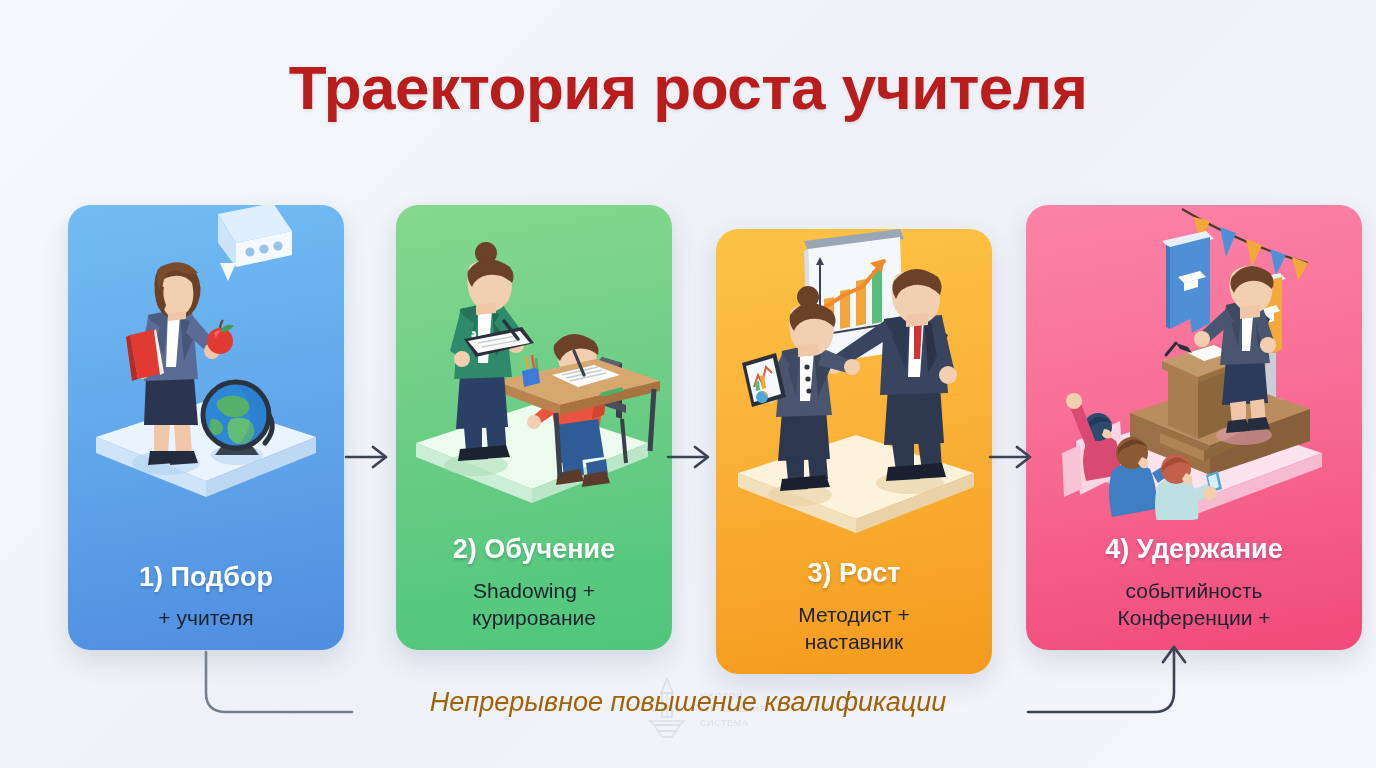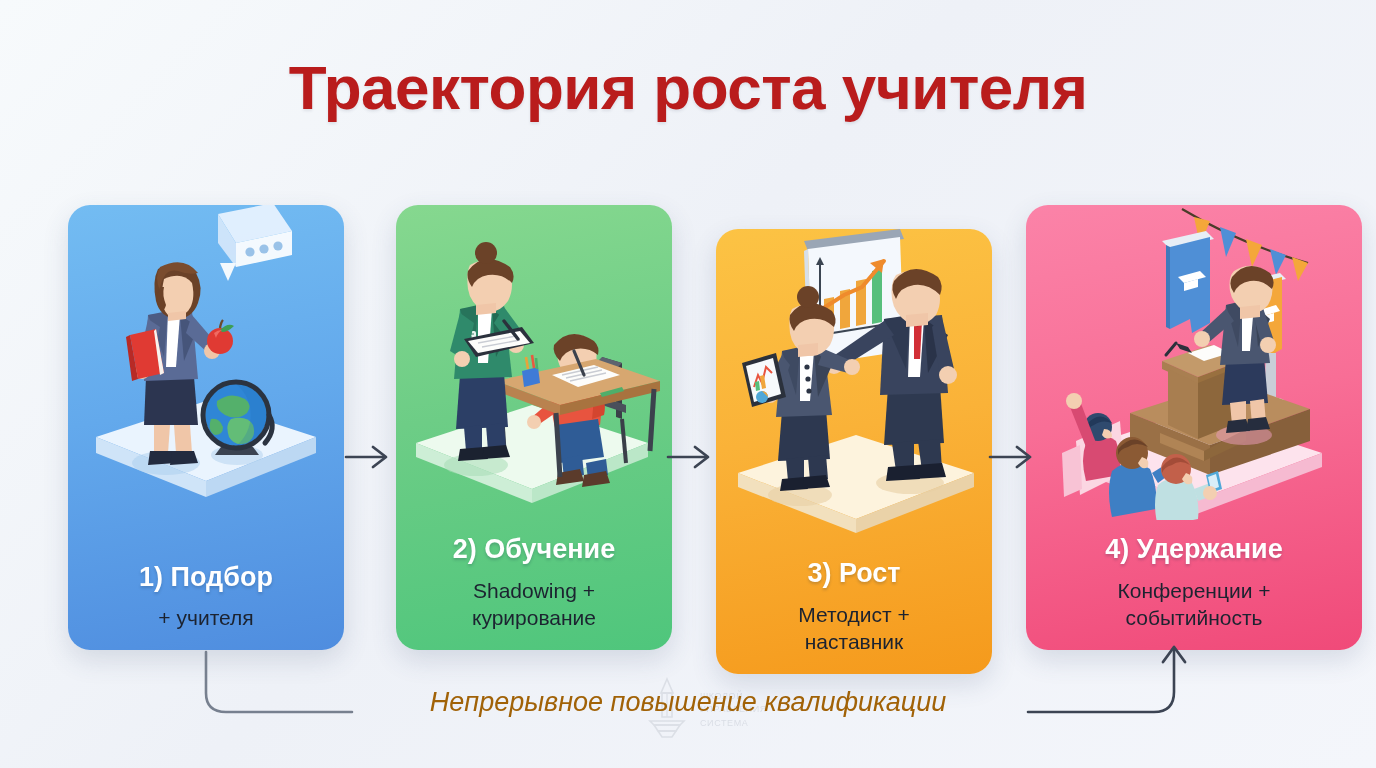--- a/index.html
+++ b/index.html
@@ -463,22 +463,22 @@
             <path d="M48 48 L60 44 L64 62 L52 66Z" fill="#4fa8d8"></path>
             <path d="M50 50 L58 47 L61 60 L53 63Z" fill="#d9eef8"></path>
             <circle cx="52" cy="66" r="7" fill="#f3cfb1"></circle>
           </g>
         </g>
       </svg>
     </div>
     <div class="card-text">
       <div class="card-head">4) Удержание</div>
       <div class="card-sub">
+        <div>событийность</div>
         <div>Конференции +</div>
-        <div>событийность</div>
       </div>
     </div>
   </div>
 
   <div class="arrow a1">
     <svg viewBox="0 0 50 34" xmlns="http://www.w3.org/2000/svg">
       <path d="M2 17 H40" stroke="#3c4453" stroke-width="2.6" stroke-linecap="round" fill="none"></path>
       <path d="M29 7 L42 17 L29 27" stroke="#3c4453" stroke-width="2.8" fill="none" stroke-linecap="round" stroke-linejoin="round"></path>
     </svg>
   </div>

